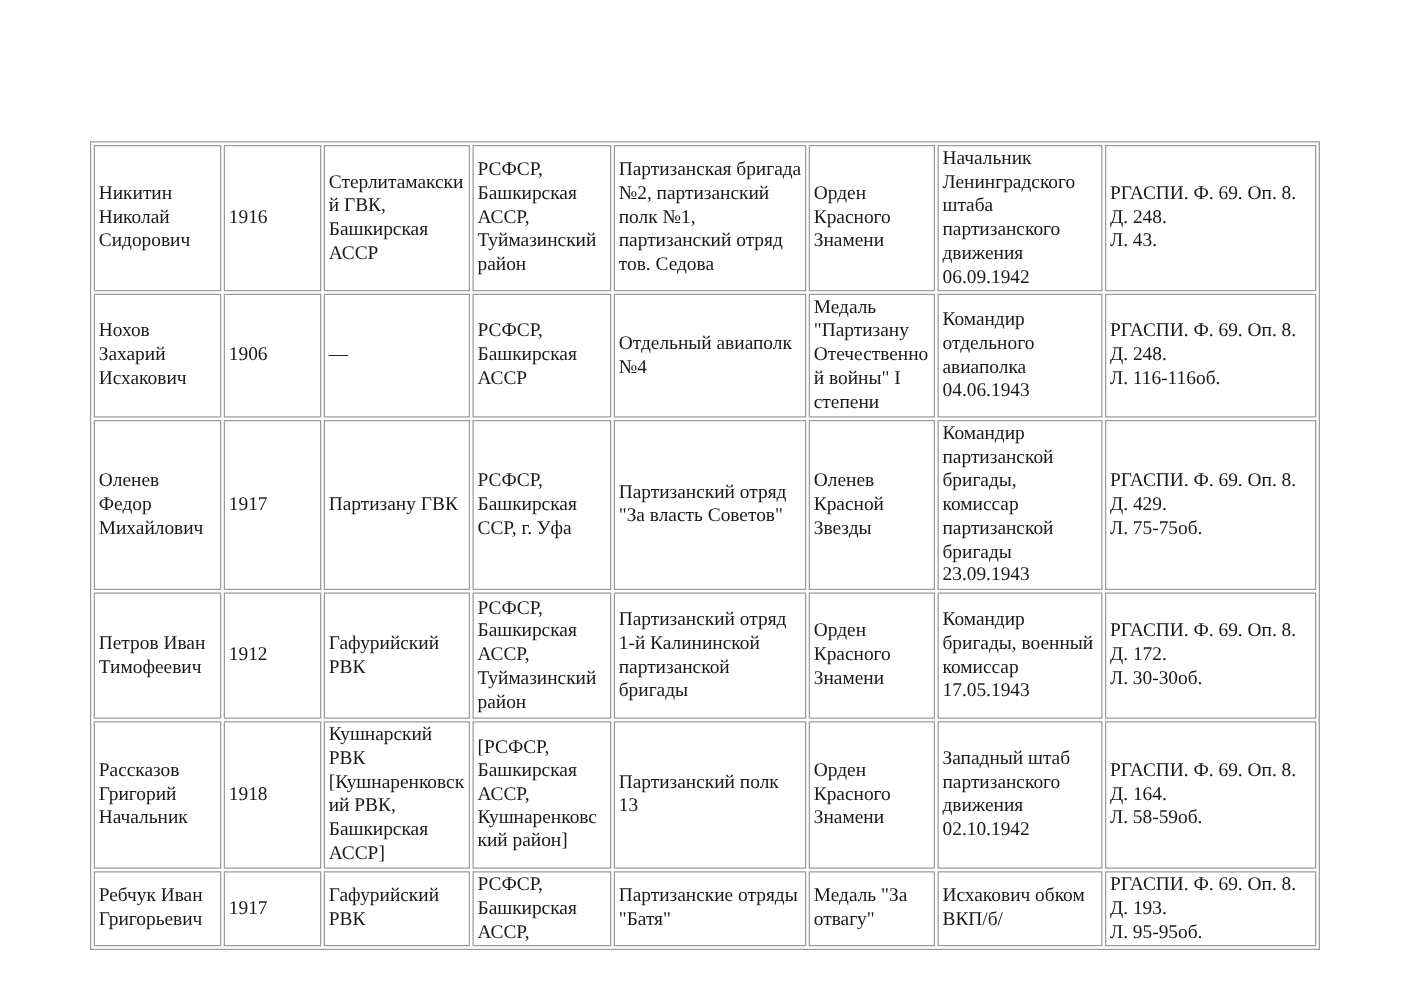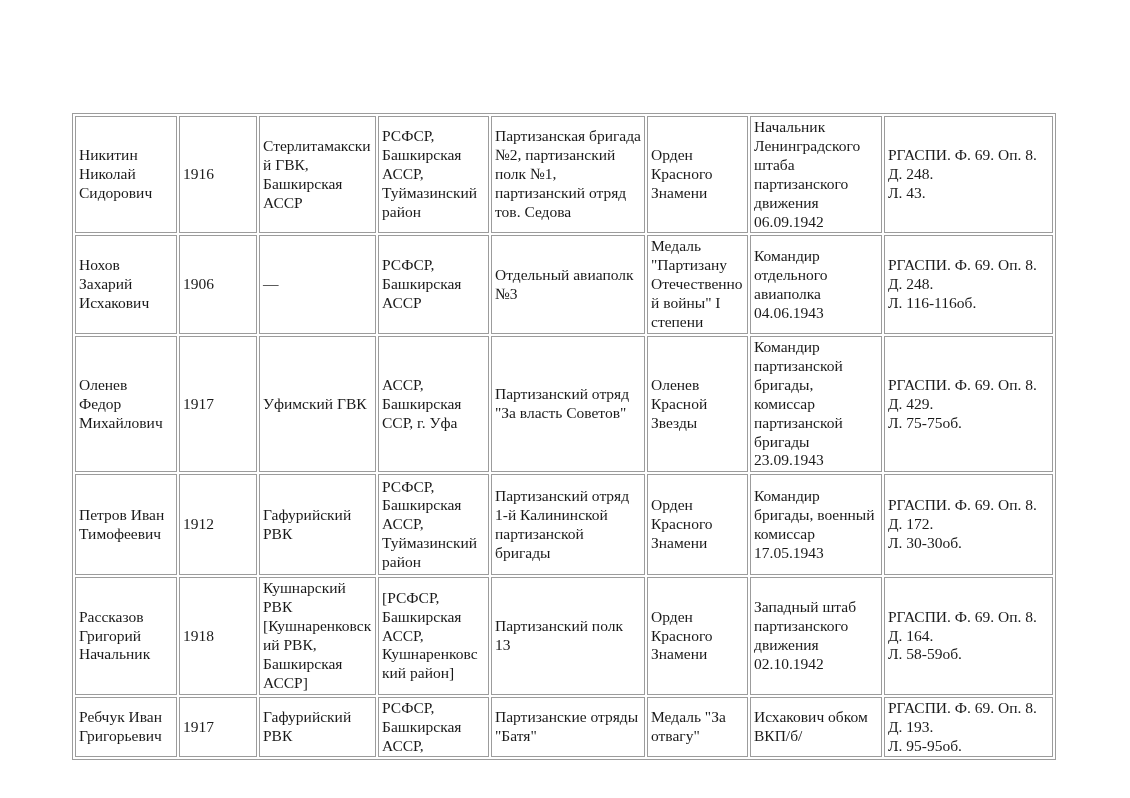--- a/index.html
+++ b/index.html
@@ -76,32 +76,32 @@
           <td>Начальник Ленинградского штаба партизанского движения 06.09.1942</td>
           <td>РГАСПИ. Ф. 69. Оп. 8.
 Д. 248.
 Л. 43.</td>
         </tr>
         <tr class="r1">
           <td>Нохов Захарий Исхакович</td>
           <td>1906</td>
           <td>—</td>
           <td>РСФСР, Башкирская АССР</td>
-          <td>Отдельный авиаполк №3</td>
+          <td>Отдельный авиаполк №4</td>
           <td>Медаль "Партизану Отечественной войны" I степени</td>
           <td>Командир отдельного авиаполка 04.06.1943</td>
           <td>РГАСПИ. Ф. 69. Оп. 8.
 Д. 248.
 Л. 116-116об.</td>
         </tr>
         <tr class="r2">
           <td>Оленев Федор Михайлович</td>
           <td>1917</td>
-          <td>Уфимский ГВК</td>
-          <td>АССР, Башкирская ССР, г. Уфа</td>
+          <td>Партизану ГВК</td>
+          <td>РСФСР, Башкирская ССР, г. Уфа</td>
           <td>Партизанский отряд "За власть Советов"</td>
           <td>Оленев Красной Звезды</td>
           <td>Командир партизанской бригады, комиссар партизанской бригады 23.09.1943</td>
           <td>РГАСПИ. Ф. 69. Оп. 8.
 Д. 429.
 Л. 75-75об.</td>
         </tr>
         <tr class="r3">
           <td>Петров Иван Тимофеевич</td>
           <td>1912</td>

